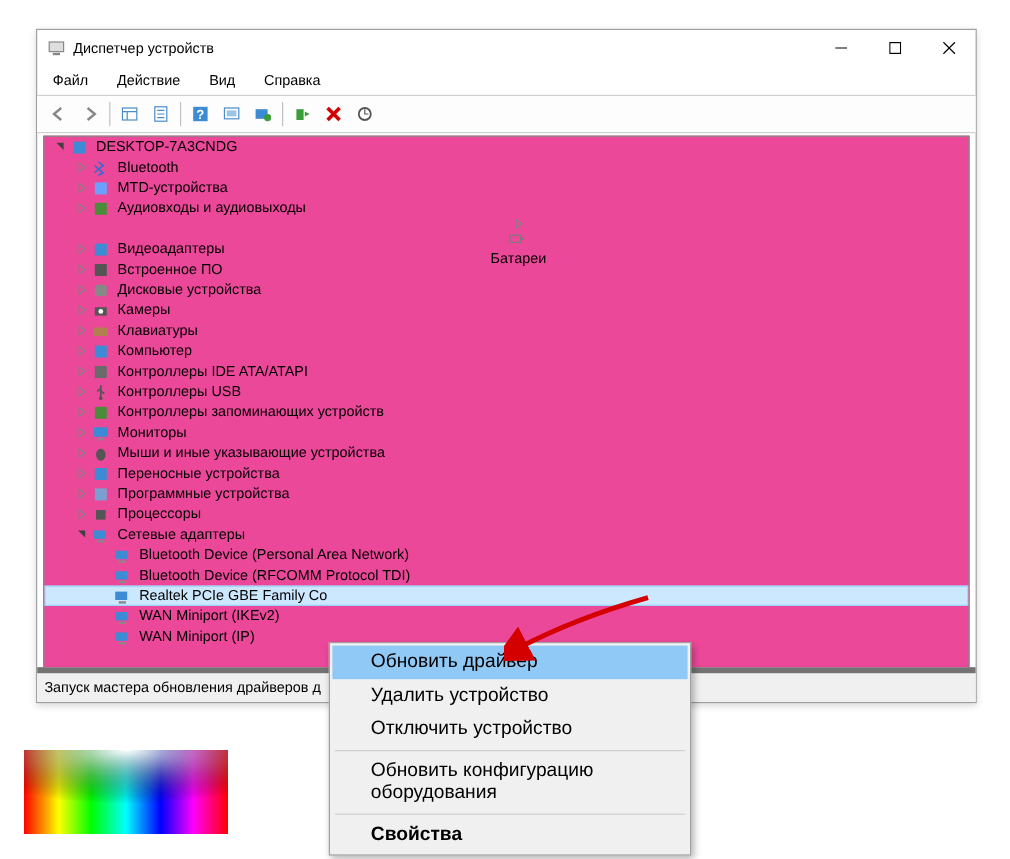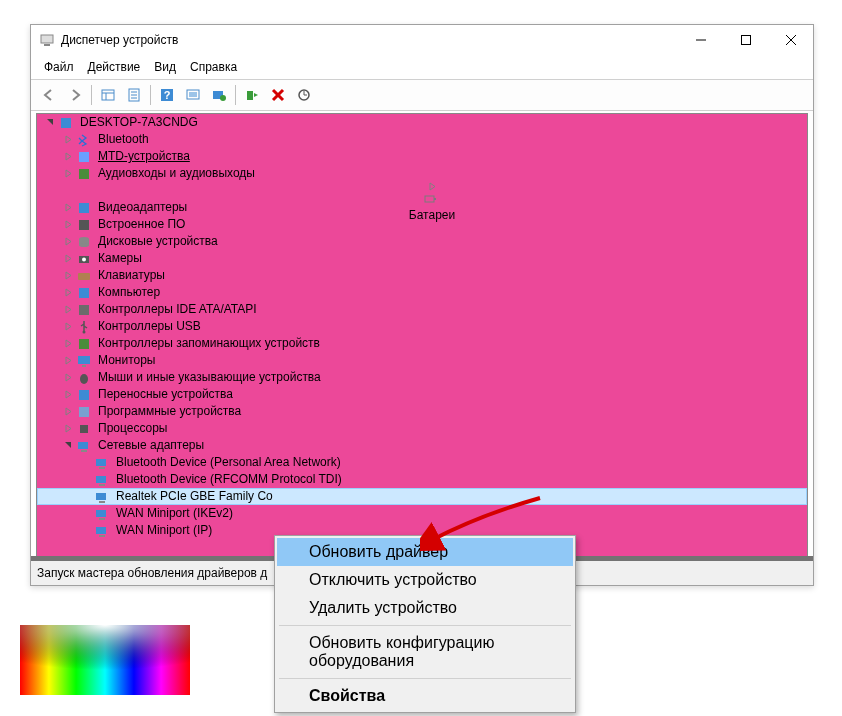--- a/index.html
+++ b/index.html
@@ -2,21 +2,21 @@
 <html><head>
 <meta charset="utf-8">
 <style>
 body{margin:0;font-family:"Segoe UI",Tahoma,sans-serif;font-size:12px;background:#fff;color:#000;width:842px;height:716px;overflow:hidden}
 .frame{position:absolute;left:30px;top:24px;width:782px;height:560px;border:1px solid #a0a0a0;background:#fff;box-shadow:0 2px 6px rgba(0,0,0,.15)}
 .titlebar{height:30px;display:flex;align-items:center;padding:0 0 0 8px}
 .titlebar .ticon{width:16px;height:16px;margin-right:6px}
 .titlebar .title{flex:0 0 auto}
 .titlebar .spacer{flex:1}
 .winbtn{width:45px;height:30px;display:flex;align-items:center;justify-content:center;font-family:Arial;font-size:13px;cursor:default}
-.menubar{padding:2px 6px;display:flex;gap:0}
+.menubar{padding:2px 6px;display:flex;gap:10px}
 .menuitem{padding:3px 7px;cursor:default}
 .toolbar{border-top:1px solid #d0d0d0;border-bottom:1px solid #d0d0d0;background:#fdfdfd;padding:3px 6px;display:flex;gap:2px;align-items:center}
 .tbtn{width:22px;height:22px;display:flex;align-items:center;justify-content:center;border:1px solid transparent}
 .tsep{width:1px;height:20px;background:#c0c0c0;margin:0 2px}
 .treepane{position:absolute;left:5px;right:5px;top:88px;bottom:24px;border:1px solid #888;background:#ec4899;overflow:hidden}
 .scroll{position:absolute;inset:0;overflow-y:scroll}
 .node{display:flex;align-items:center;height:17px;line-height:17px;white-space:nowrap;padding-right:4px}
 .node.selected{background:#cce8ff;outline:1px solid #99d1ff;outline-offset:-1px}
 .tw{width:15px;display:flex;justify-content:center;align-items:center;color:#6b6b6b;font-size:10px;cursor:default;font-family:Arial}
 .icn{width:16px;height:16px;margin-right:4px;display:flex;align-items:center;justify-content:center;flex-shrink:0}
@@ -158,21 +158,21 @@
               <path d="M2 1 L7 4.5 L2 8 Z" fill="none" stroke="#808080"></path>
             </svg>
           </span>
           <span class="icn">
             <svg width="14" height="14">
               <path d="M5 2 L9 5 L5 8 L9 11 L5 13 M5 8 L2 5 M5 8 L2 11" stroke="#2a6fd6" fill="none" stroke-width="1.3"></path>
             </svg>
           </span>
           <span class="lbl">Bluetooth</span>
         </div>
-        <div class="node" style="padding-left: 24px; text-decoration: underline;">
+        <div class="node" style="padding-left: 24px;">
           <span class="tw">
             <svg width="9" height="9">
               <path d="M2 1 L7 4.5 L2 8 Z" fill="none" stroke="#808080"></path>
             </svg>
           </span>
           <span class="icn">
             <svg width="14" height="14">
               <rect x="2" y="2" width="10" height="10" fill="#6aa0ff"></rect>
             </svg>
           </span>
@@ -459,22 +459,22 @@
       </div>
   </div>
 
   <div class="statusbar">
     <span>Запуск мастера обновления драйверов д</span>
   </div>
 </div>
 
 <div class="ctxmenu" id="ctx">
     <div class="ctxitem sel">Обновить драйвер</div>
+    <div class="ctxitem">Удалить устройство</div>
     <div class="ctxitem">Отключить устройство</div>
-    <div class="ctxitem">Удалить устройство</div>
     <div class="ctxsep"></div>
     <div class="ctxitem">Обновить конфигурацию оборудования</div>
     <div class="ctxsep"></div>
     <div class="ctxitem" style="font-weight: bold;">Свойства</div>
   </div>
 
 <div class="arrow">
   <svg width="130" height="70">
     <defs>
         <marker id="ah" markerWidth="8" markerHeight="8" refX="2" refY="4" orient="auto">

